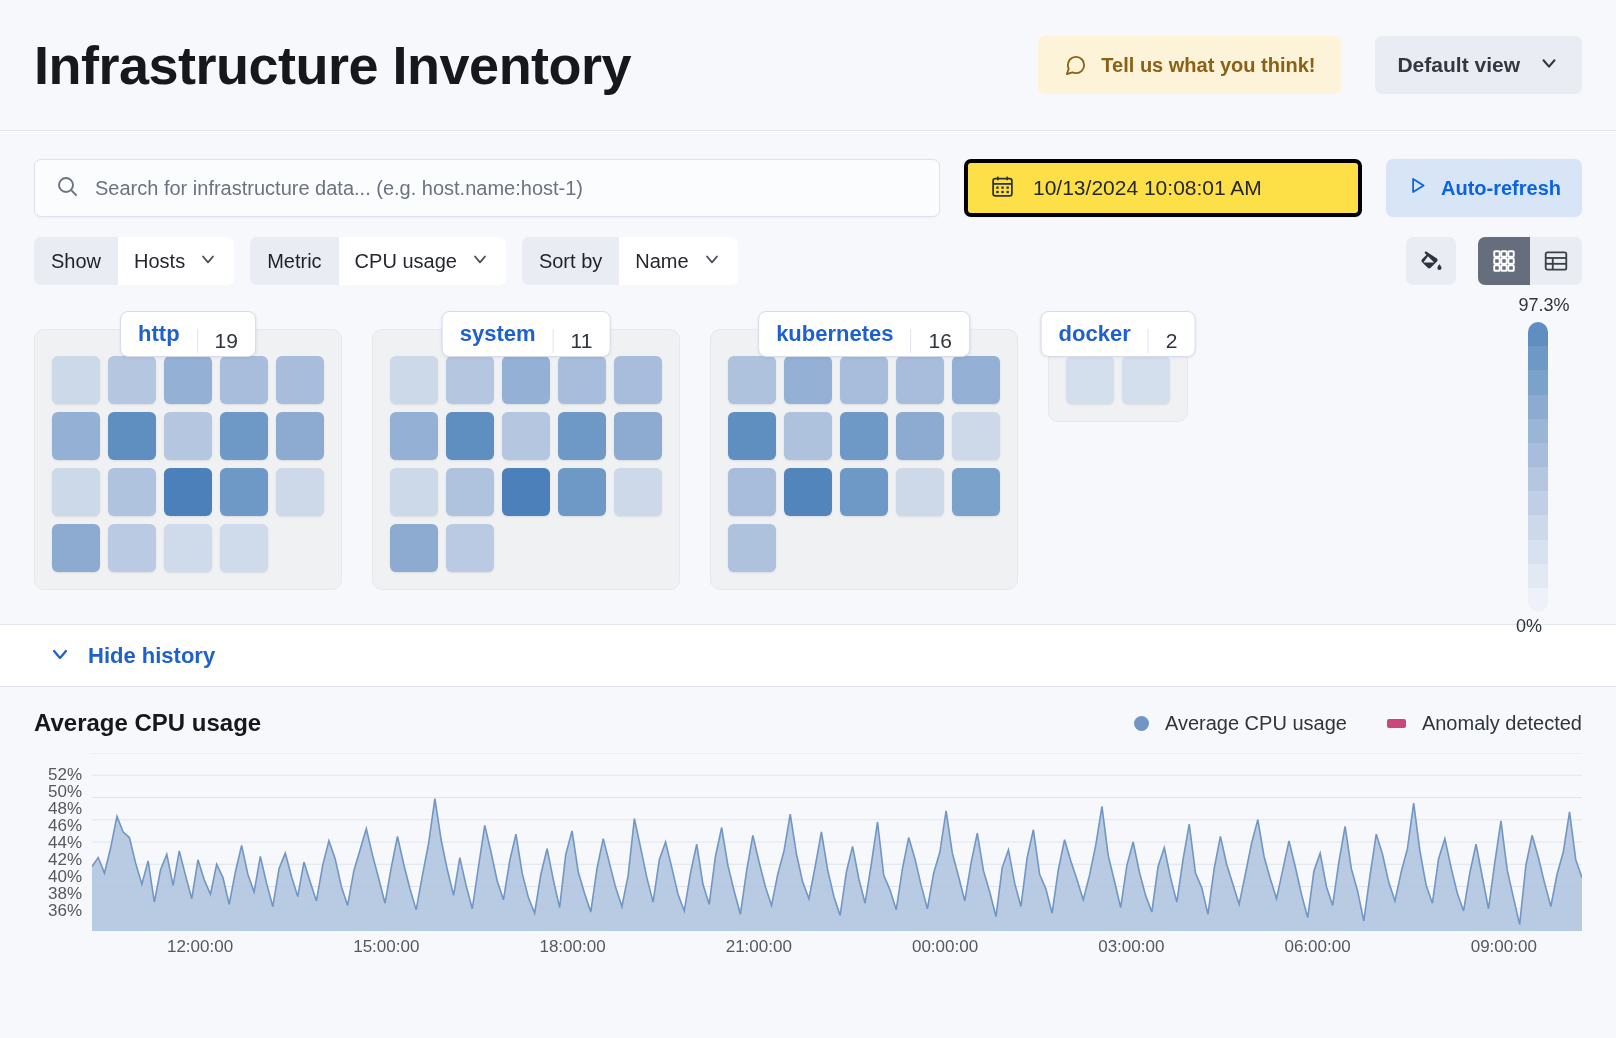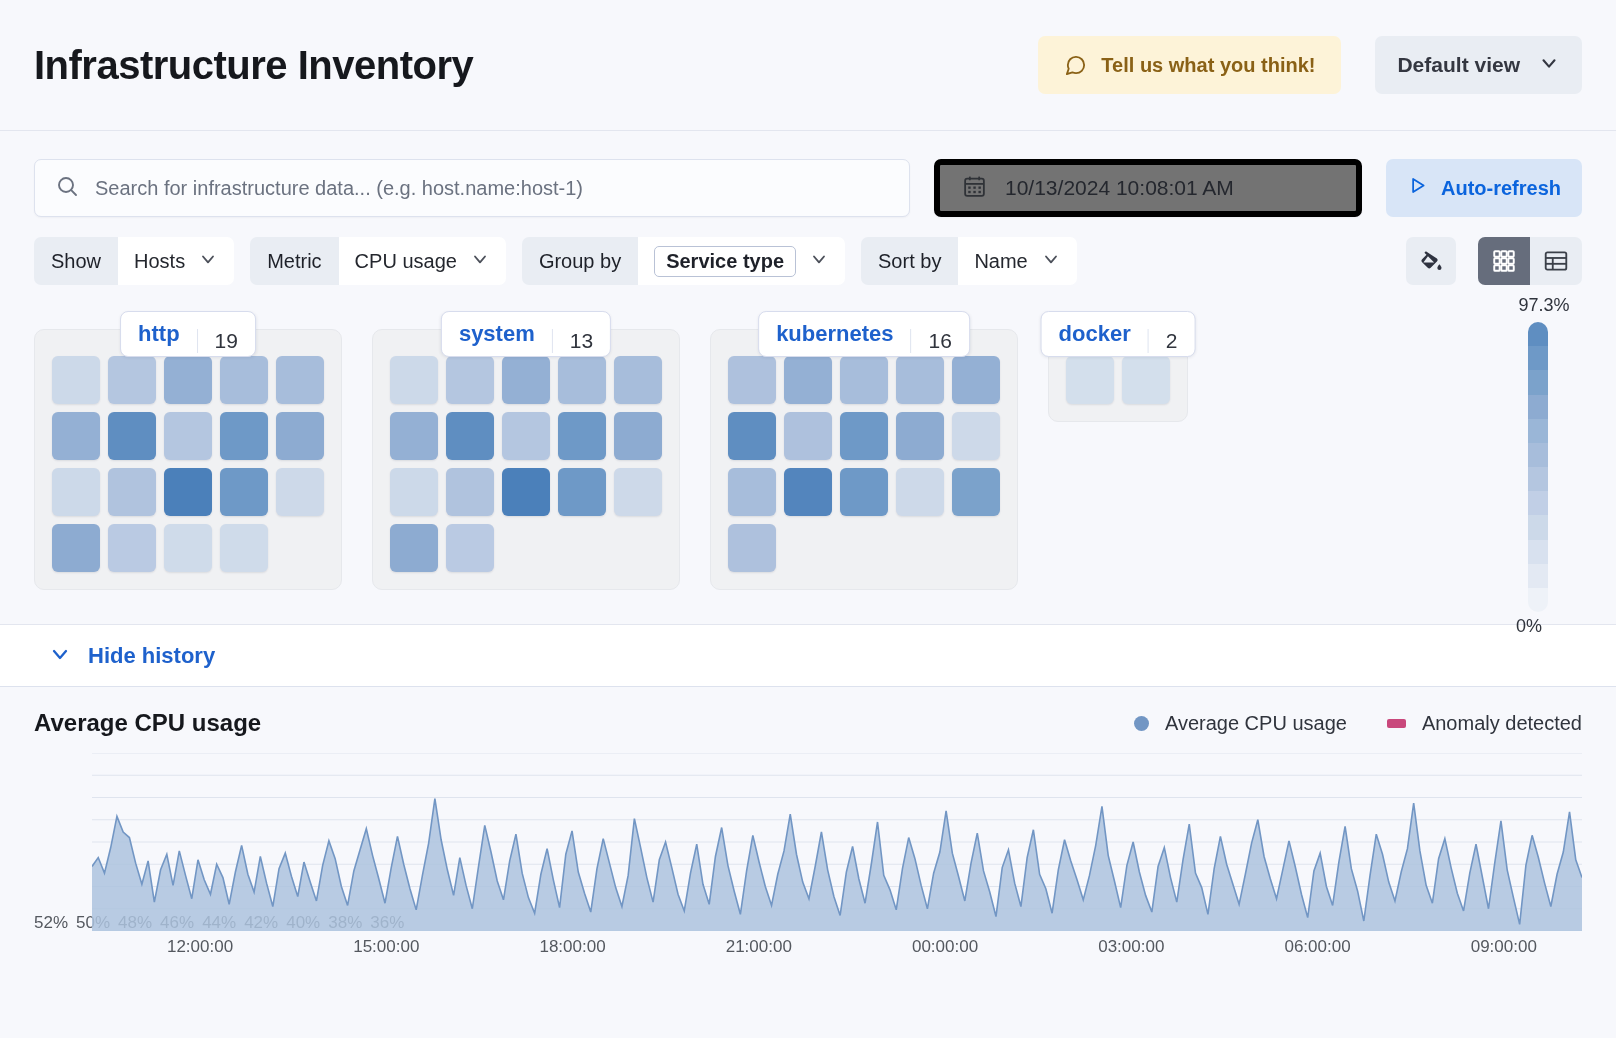--- a/index.html
+++ b/index.html
@@ -15,21 +15,21 @@
   
   .page-header {
     height:131px;
     background:#f7f8fc;
     border-bottom:1px solid #e3e6ef;
     display:flex; align-items:center;
     padding:0 34px;
     position:relative;
   }
   .page-title {
-    font-size:40px; font-weight:bold; letter-spacing:-0.5px;
+    font-size:54px; font-weight:bold; letter-spacing:-0.5px;
     color:#16181d; line-height:1;
   }
   .header-right {
     margin-left:auto; display:flex; align-items:center; gap:34px;
   }
   .feedback-btn {
     background:#fdf3d8; color:#8a6116;
     border:none; border-radius:7px;
     height:58px; padding:0 26px;
     display:flex; align-items:center; gap:14px;
@@ -53,23 +53,23 @@
     flex:1; height:58px;
     background:#fbfcfe;
     border:1px solid #dde2ee;
     border-radius:7px;
     display:flex; align-items:center; gap:16px;
     padding:0 20px;
     box-shadow:0 1px 2px rgba(20,30,60,.04);
   }
   .search-box .ph { color:#6b7280; font-size:20px; }
   .date-box {
-    width:428px; height:58px;
-    background:#737373;
-    border:6px solid #000000;
+    width:398px; height:58px;
+    background:#fde047;
+    border:4px solid #000000;
     border-radius:7px;
     display:flex; align-items:center; gap:18px;
     padding:0 22px;
     box-shadow:0 1px 2px rgba(20,30,60,.04);
   }
   .date-box .dtxt { font-size:21px; color:#24272e; }
   .refresh-btn {
     width:196px; height:58px;
     background:#d8e5f7; border:none; border-radius:7px;
     display:flex; align-items:center; justify-content:center; gap:13px;
@@ -188,22 +188,22 @@
   .chart-head { display:flex; align-items:center; }
   .chart-title { font-size:24px; font-weight:bold; color:#16181d; }
   .chart-legend { margin-left:auto; display:flex; align-items:center; gap:40px; }
   .lg { display:flex; align-items:center; gap:16px; font-size:20px; color:#30343d; }
   .lg .dot { width:15px; height:15px; border-radius:50%; background:#7296c4; }
   .lg .sq { width:19px; height:9px; border-radius:2px; background:#c9487c; }
 
   .chart-body { display:flex; margin-top:16px; }
   .yaxis {
     width:58px; position:relative; height:178px;
-    display:flex; flex-direction:row; justify-content:flex-start;
-    align-items:flex-end; padding-right:10px;gap:8px;
+    display:flex; flex-direction:column; justify-content:center;
+    align-items:flex-end; padding-right:10px;
   }
   .yaxis div { font-size:17px; color:#54585f; line-height:1; }
   .plot { flex:1; position:relative; height:178px; }
   .plot svg { display:block; width:100%; height:178px; }
   .xaxis {
     margin-left:58px; position:relative; height:32px;
   }
   .xaxis span {
     position:absolute; top:6px; transform:translateX(-50%);
     font-size:17px; color:#54585f;
@@ -291,31 +291,20 @@
       <div class="fvalue">
         <span>CPU usage</span>
         <span>
           <svg width="20" height="20" viewBox="0 0 24 24" fill="none" stroke="#4c505a" stroke-width="2.2" stroke-linecap="round" stroke-linejoin="round">
               <polyline points="6 9 12 16 18 9"></polyline>
             </svg>
         </span>
       </div>
     </div>
 
-    <div class="fgroup">
-      <div class="flabel">Group by</div>
-      <div class="fvalue">
-        <span class="pill">Service type</span>
-        <span>
-          <svg width="20" height="20" viewBox="0 0 24 24" fill="none" stroke="#4c505a" stroke-width="2.2" stroke-linecap="round" stroke-linejoin="round">
-              <polyline points="6 9 12 16 18 9"></polyline>
-            </svg>
-        </span>
-      </div>
-    </div>
 
     <div class="fgroup">
       <div class="flabel">Sort by</div>
       <div class="fvalue">
         <span>Name</span>
         <span>
           <svg width="20" height="20" viewBox="0 0 24 24" fill="none" stroke="#4c505a" stroke-width="2.2" stroke-linecap="round" stroke-linejoin="round">
               <polyline points="6 9 12 16 18 9"></polyline>
             </svg>
         </span>
@@ -389,21 +378,21 @@
             <div class="tile" style="background: rgb(141, 171, 209);"></div>
             <div class="tile" style="background: rgb(186, 202, 227);"></div>
             <div class="tile" style="background: rgb(207, 219, 234);"></div>
             <div class="tile" style="background: rgb(207, 219, 234);"></div>
           </div>
         </div>
       </div>
       <div class="group">
         <div class="group-header">
           <span class="gname">system</span>
-          <span class="gcount">13</span>
+          <span class="gcount">11</span>
         </div>
         <div class="group-body">
           <div class="wrow">
             <div class="tile" style="background: rgb(204, 217, 233);"></div>
             <div class="tile" style="background: rgb(180, 198, 224);"></div>
             <div class="tile" style="background: rgb(148, 176, 212);"></div>
             <div class="tile" style="background: rgb(167, 189, 219);"></div>
             <div class="tile" style="background: rgb(167, 189, 219);"></div>
           </div>
           <div class="wrow">

